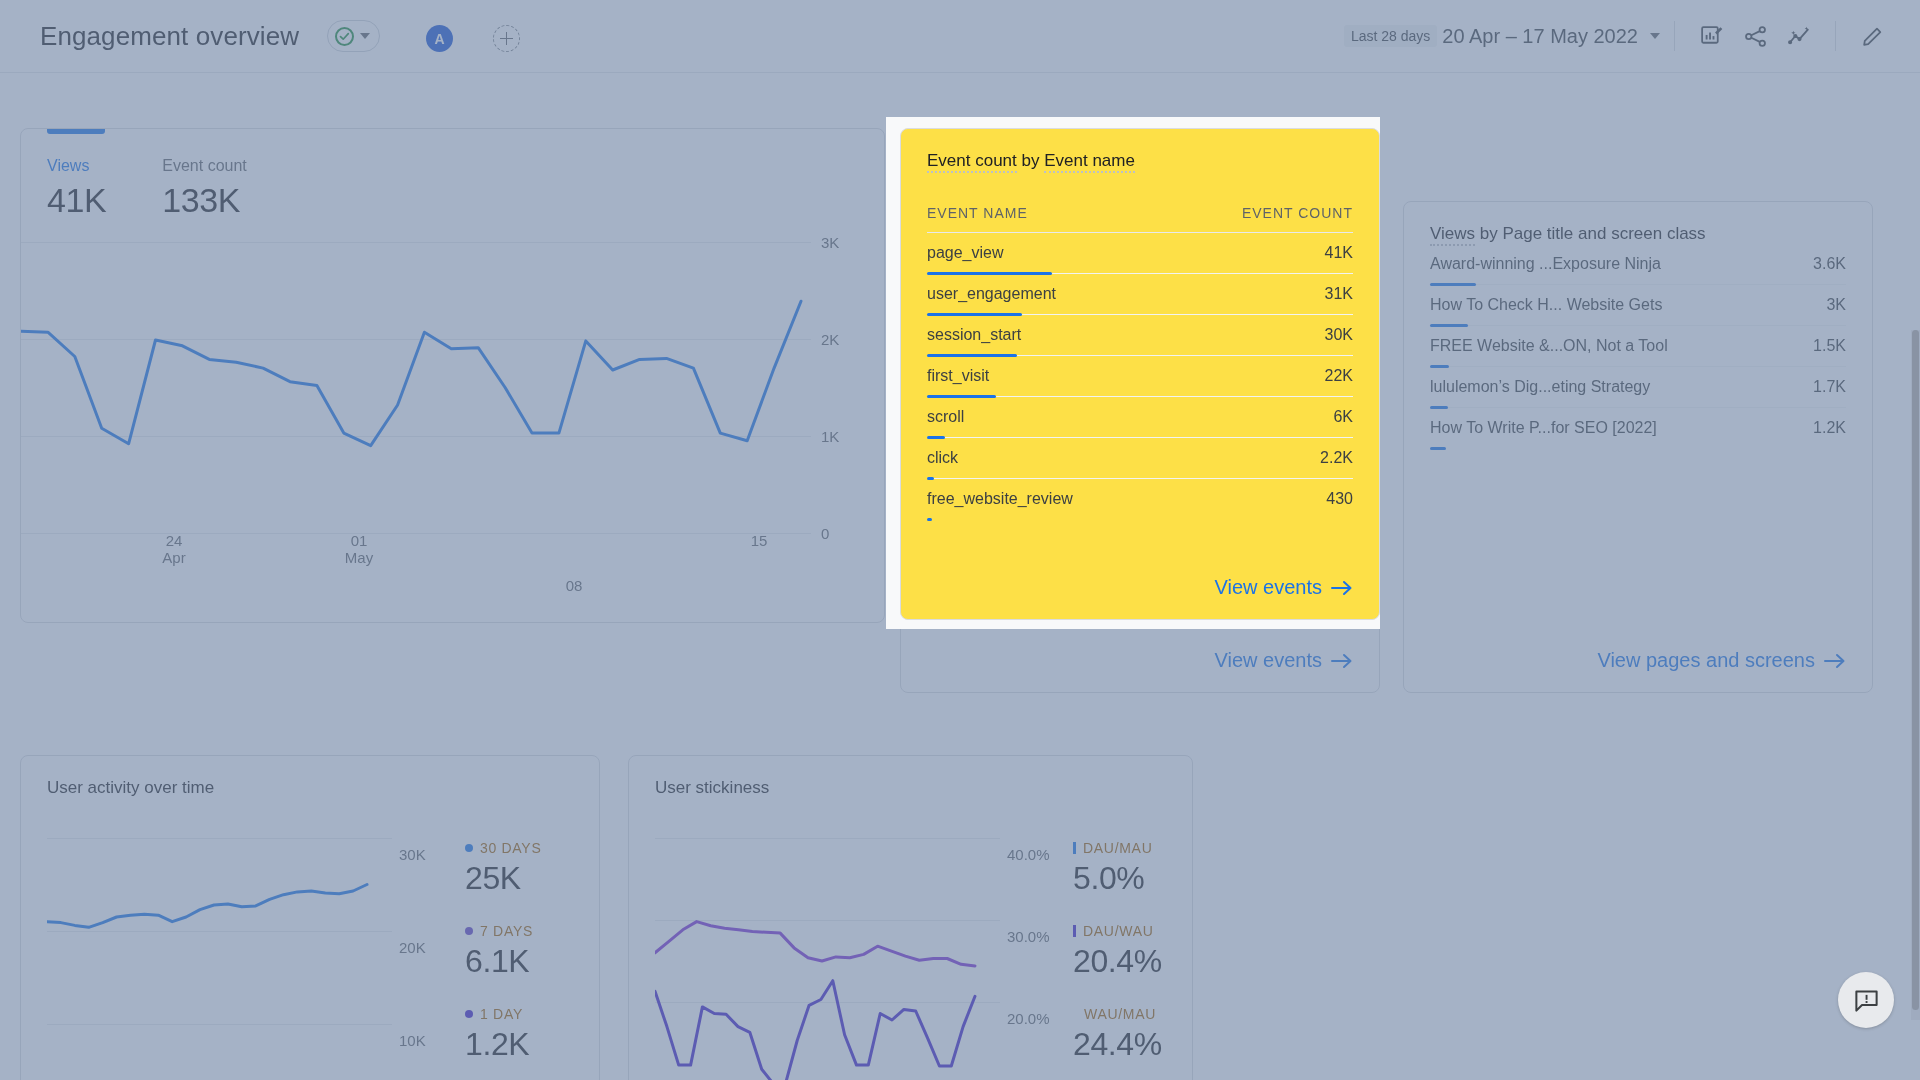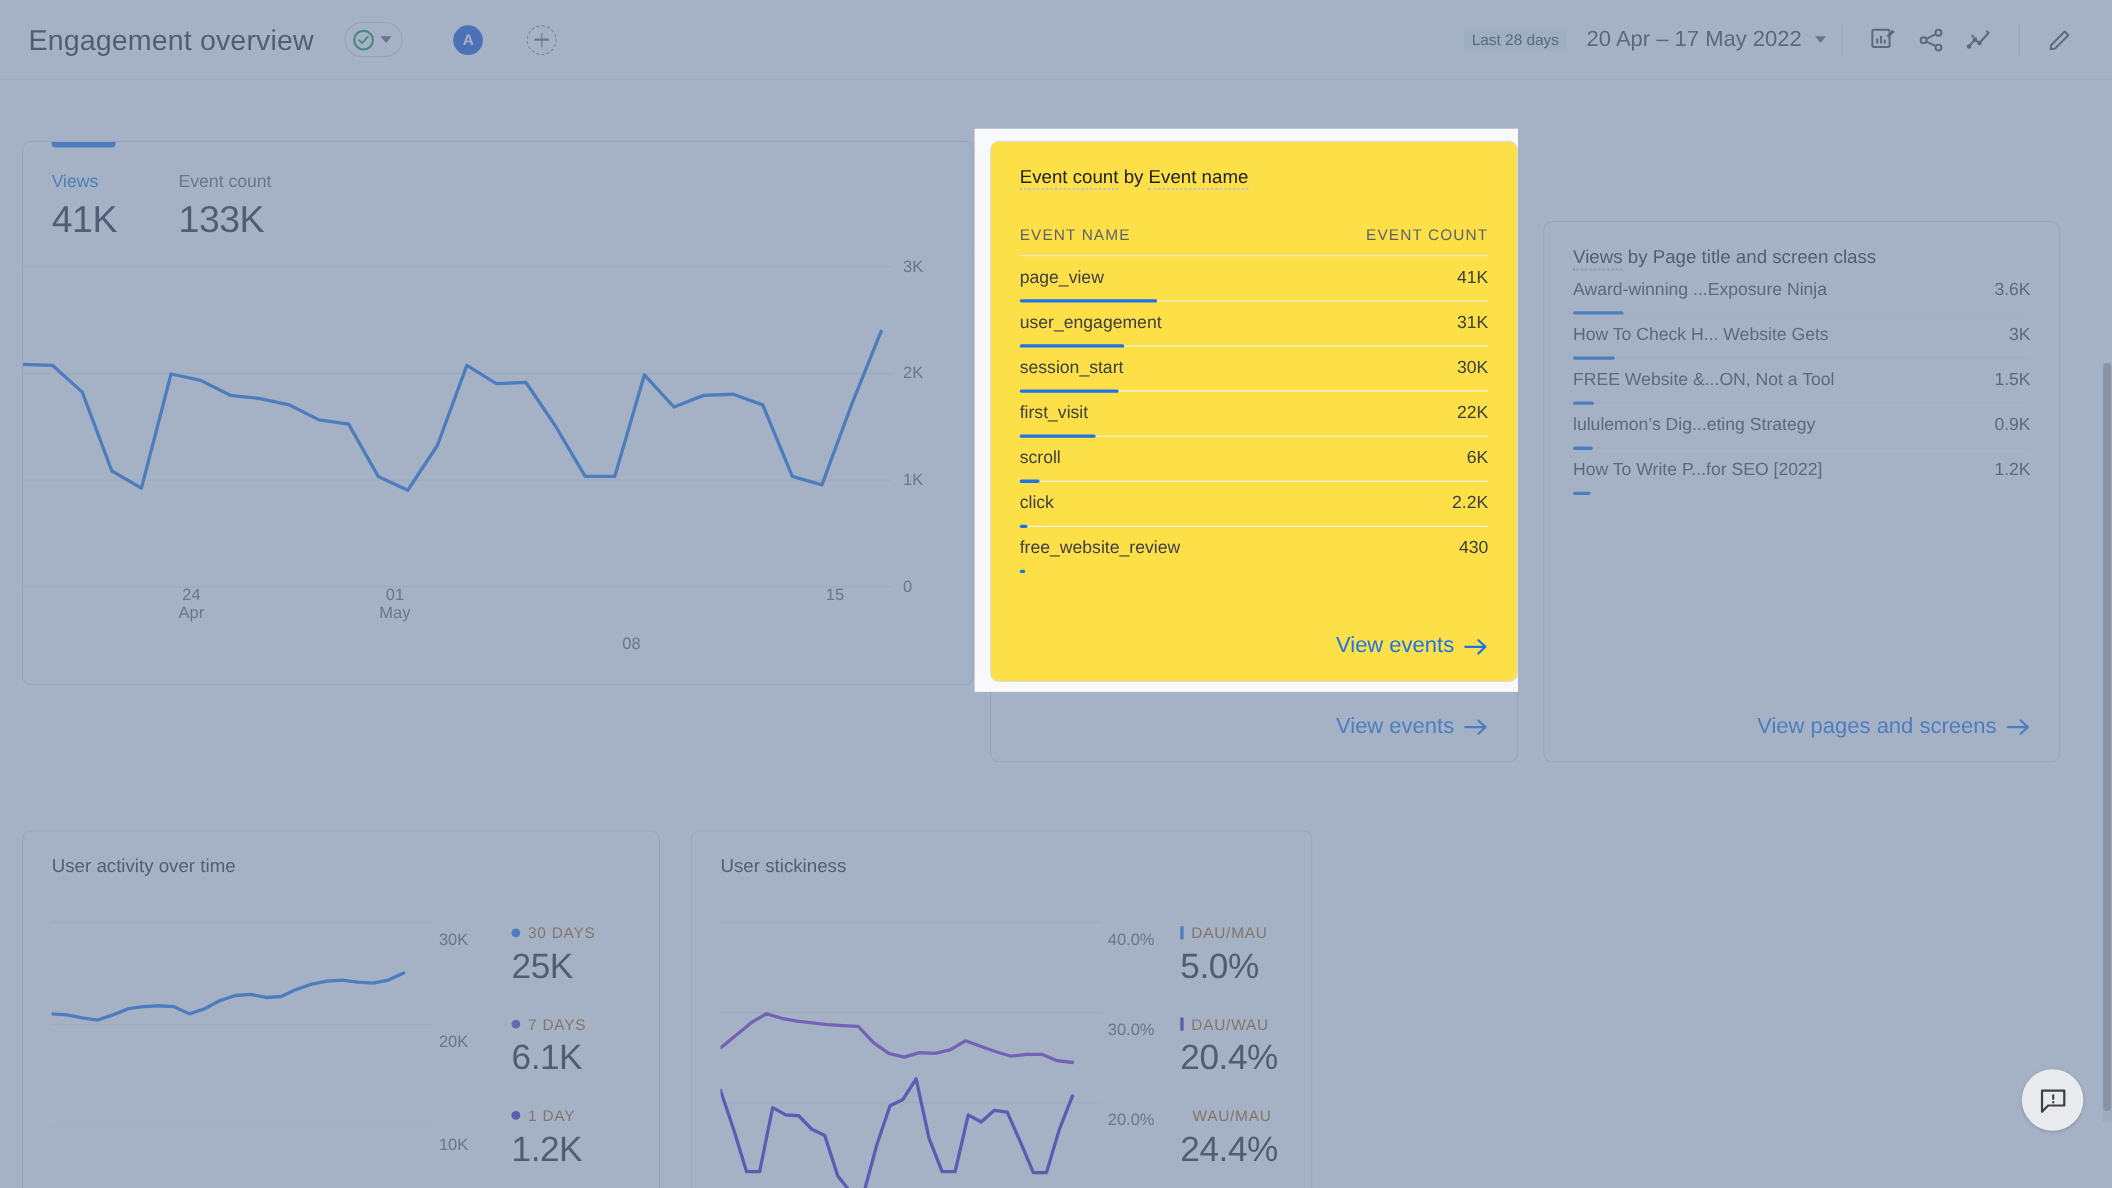--- a/index.html
+++ b/index.html
@@ -34,21 +34,21 @@
     position: absolute;
     top: 0; left: 0;
     width: 1920px;
     height: 73px;
     background: #ffffff;
     border-bottom: 1px solid #e4e6ea;
     display: flex;
     align-items: center;
     padding: 0 26px 0 26px;
   }
-  #title-group { display: flex; align-items: center; gap: 28px; }
+  #title-group { display: flex; align-items: flex-end; gap: 28px; margin-left: 14px; }
   #page-title {
     font-size: 26px;
     color: #202124;
     letter-spacing: .1px;
     white-space: nowrap;
   }
   .pill-check {
     display: flex; align-items: center; gap: 6px;
     height: 32px; padding: 0 9px 0 7px;
     border: 1px solid #cfd4da; border-radius: 17px;
@@ -88,21 +88,21 @@
   .add-circle::after { width: 1.6px; height: 13px; }
 
   #topbar-right {
     margin-left: auto;
     display: flex; align-items: center; gap: 0;
   }
   #range-badge {
     font-size: 14px; color: #3c4043;
     background: #f1f3f4;
     padding: 3px 7px; border-radius: 3px;
-    margin-right: 18px;
+    margin-right: 5px;
     white-space: nowrap;
   }
   #range-text {
     font-size: 20px; color: #3c4043; white-space: nowrap;
   }
   #range-caret { margin-left: 12px; }
   .vsep { width: 1px; height: 30px; background: #dadce0; margin: 0 14px; }
   .ticon {
     width: 44px; height: 44px;
     display: flex; align-items: center; justify-content: center;
@@ -437,21 +437,21 @@
             <span class="cell-val">3K</span>
             <span class="row-bar" style="width: 37.8px;"></span>
           </div>
           <div class="tbl-row">
             <span class="cell-name">FREE Website &amp;...ON, Not a Tool</span>
             <span class="cell-val">1.5K</span>
             <span class="row-bar" style="width: 19.32px;"></span>
           </div>
           <div class="tbl-row">
             <span class="cell-name">lululemon’s Dig...eting Strategy</span>
-            <span class="cell-val">0.9K</span>
+            <span class="cell-val">1.7K</span>
             <span class="row-bar" style="width: 18.06px;"></span>
           </div>
           <div class="tbl-row">
             <span class="cell-name">How To Write P...for SEO [2022]</span>
             <span class="cell-val">1.2K</span>
             <span class="row-bar" style="width: 15.54px;"></span>
           </div>
         </div>
       <div class="card-link">
         <span>View pages and screens</span>

